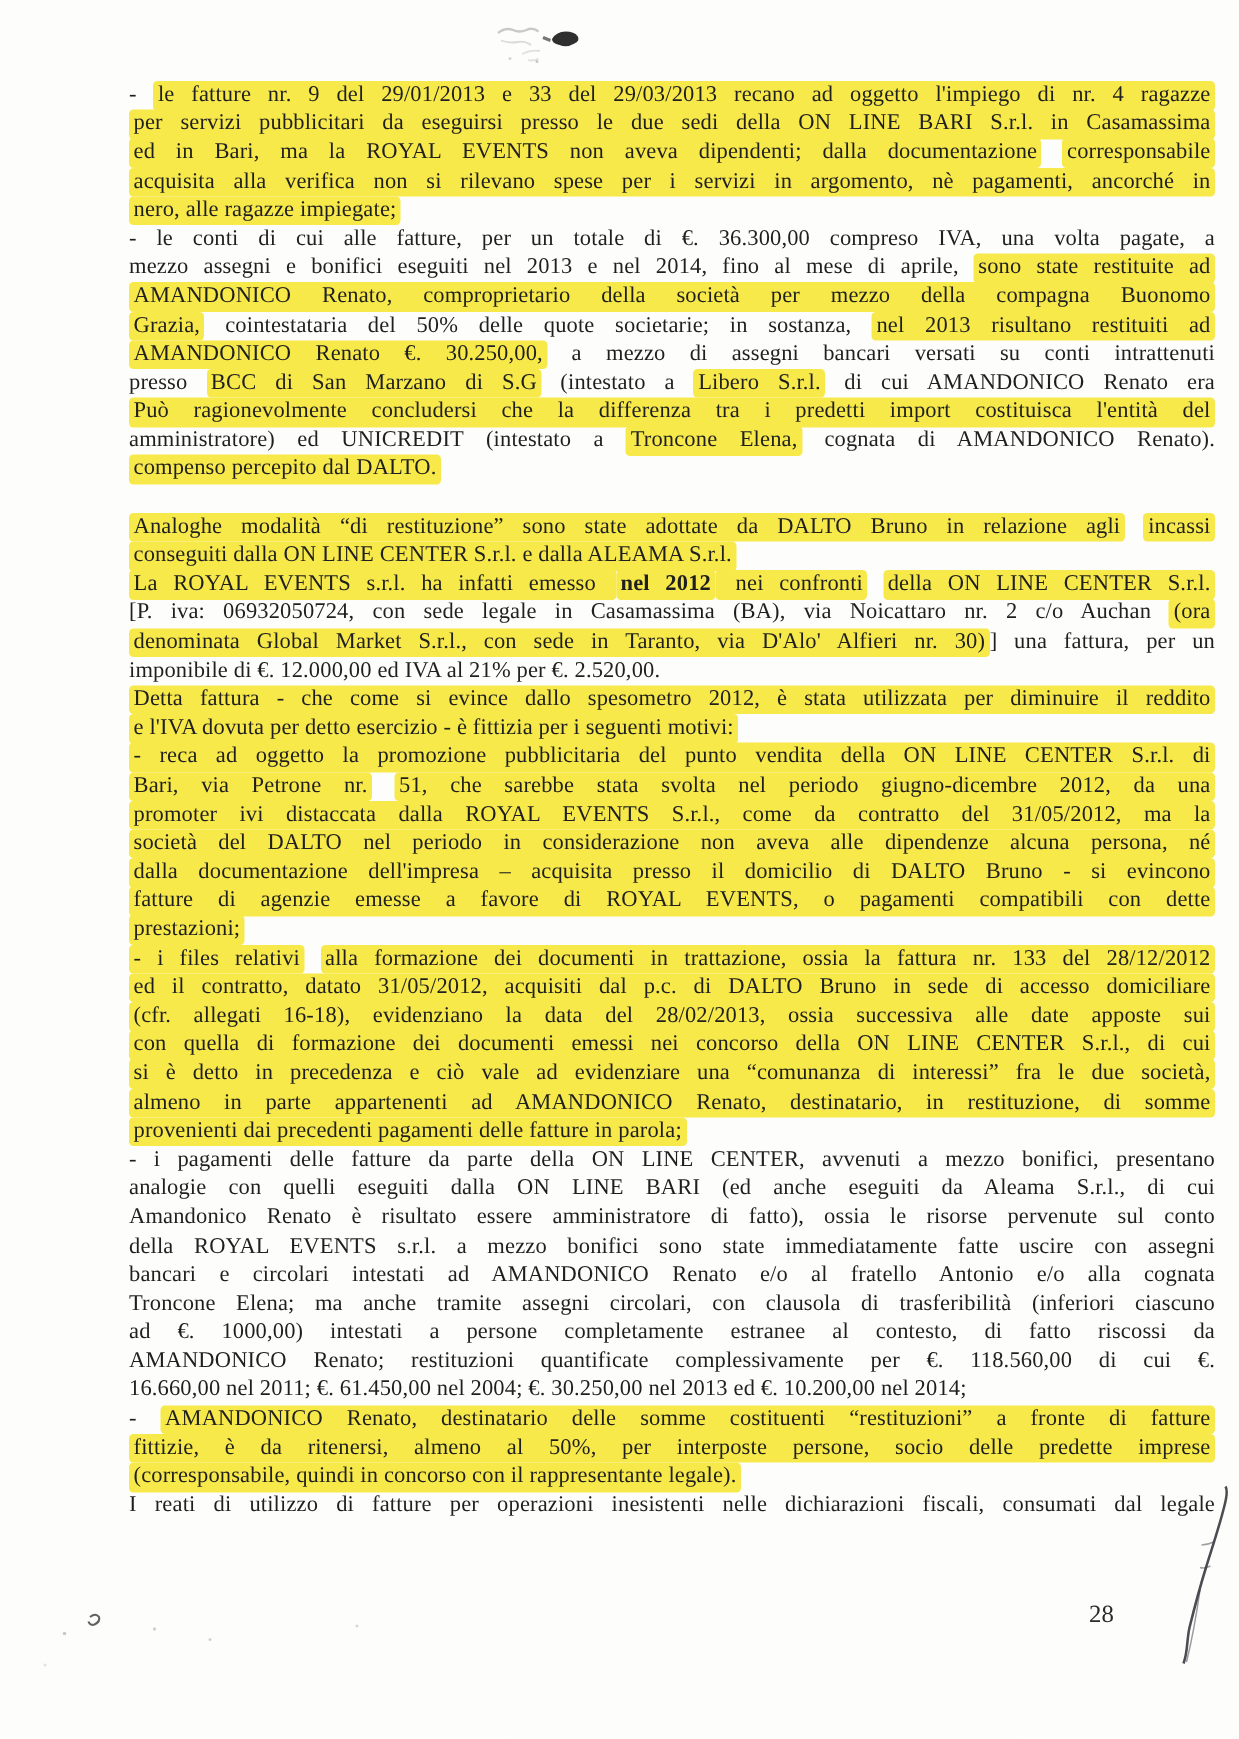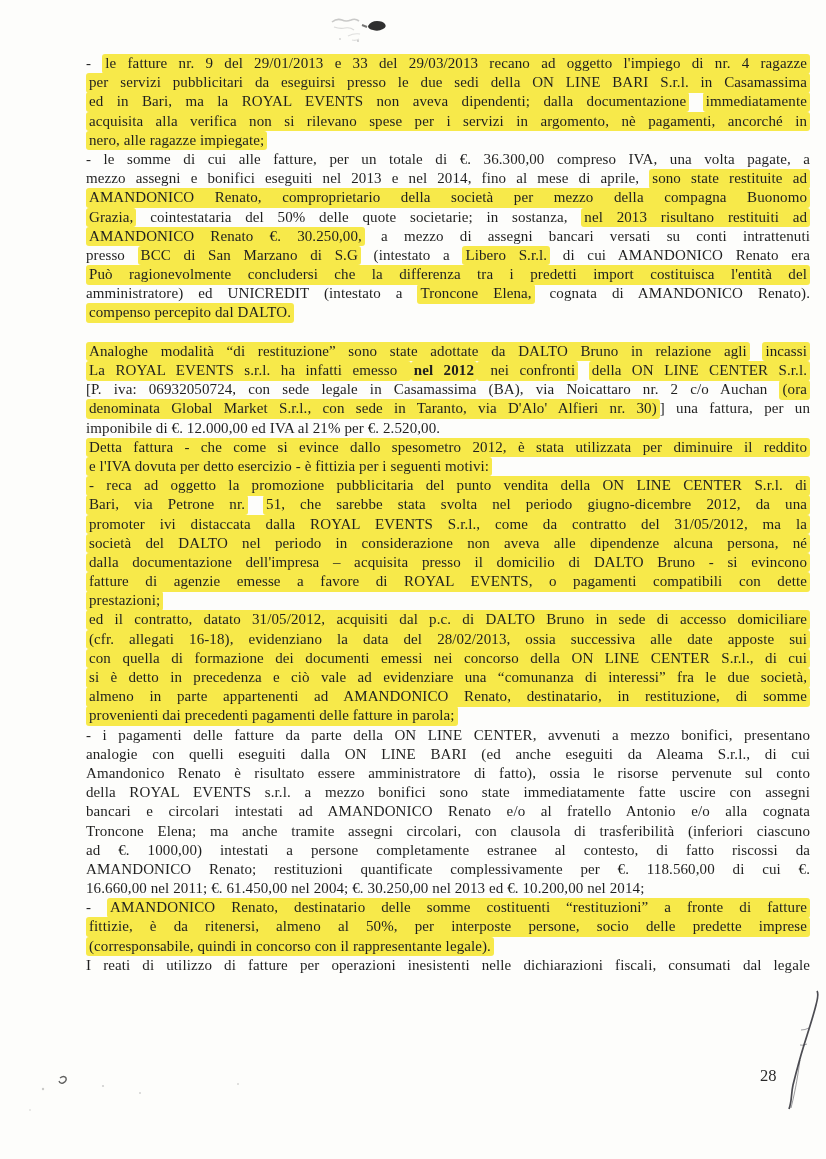--- a/index.html
+++ b/index.html
@@ -23,64 +23,66 @@
   .line.nj{text-align-last:left;}
   .line.blank{height:19.2px;}
   .hl{
     background:#f7e94a;
     padding:1px 3px 2.5px 3px;
     border-radius:3px;
     box-decoration-break:clone;
   }
   .b{font-weight:700;}
   .pagenum{
-    position:absolute;left:760px;top:1066px;
+    position:absolute;left:726px;top:1066px;
     font-size:16.5px;color:#2a2a2a;
     font-family:"Liberation Serif", serif;
   }
   .artifacts{
     position:absolute;left:0;top:0;width:826px;height:1159px;
     pointer-events:none;
   }
 </style>
 </head>
 <body>
 
 <div class="page">
 
   <div class="textblock">
       <div class="line"><span class="">- </span><span class="hl">le fatture nr. 9 del 29/01/2013 e 33 del 29/03/2013 recano ad oggetto l'impiego di nr. 4 ragazze</span></div>
       <div class="line"><span class="hl">per servizi pubblicitari da eseguirsi presso le due sedi della ON LINE BARI S.r.l. in Casamassima</span></div>
-      <div class="line"><span class="hl">ed in Bari, ma la ROYAL EVENTS non aveva dipendenti; dalla documentazione</span><span class=""> </span><span class="hl">immediatamente</span></div>
+      <div class="line"><span class="hl">ed in Bari, ma la ROYAL EVENTS non aveva dipendenti; dalla documentazione</span><span class=""> </span><span class="hl">corresponsabile</span></div>
       <div class="line"><span class="hl">acquisita alla verifica non si rilevano spese per i servizi in argomento, nè pagamenti, ancorché in</span></div>
       <div class="line nj"><span class="hl">nero, alle ragazze impiegate;</span></div>
-      <div class="line"><span class="">- le somme di cui alle fatture, per un totale di €. 36.300,00 compreso IVA, una volta pagate, a</span></div>
+      <div class="line"><span class="">- le conti di cui alle fatture, per un totale di €. 36.300,00 compreso IVA, una volta pagate, a</span></div>
       <div class="line"><span class="">mezzo assegni e bonifici eseguiti nel 2013 e nel 2014, fino al mese di aprile, </span><span class="hl">sono state restituite ad</span></div>
       <div class="line"><span class="hl">AMANDONICO Renato, comproprietario della società per mezzo della compagna Buonomo</span></div>
       <div class="line"><span class="hl">Grazia,</span><span class=""> cointestataria del 50% delle quote societarie; in sostanza, </span><span class="hl">nel 2013 risultano restituiti ad</span></div>
       <div class="line"><span class="hl">AMANDONICO Renato €. 30.250,00,</span><span class=""> a mezzo di assegni bancari versati su conti intrattenuti</span></div>
       <div class="line"><span class="">presso </span><span class="hl">BCC di San Marzano di S.G</span><span class=""> (intestato a </span><span class="hl">Libero S.r.l.</span><span class=""> di cui AMANDONICO Renato era</span></div>
       <div class="line"><span class="hl">Può ragionevolmente concludersi che la differenza tra i predetti import costituisca l'entità del</span></div>
       <div class="line"><span class="">amministratore) ed UNICREDIT (intestato a </span><span class="hl">Troncone Elena,</span><span class=""> cognata di AMANDONICO Renato).</span></div>
       <div class="line nj"><span class="hl">compenso percepito dal DALTO.</span></div>
       <div class="line blank"></div>
       <div class="line"><span class="hl">Analoghe modalità “di restituzione” sono state adottate da DALTO Bruno in relazione agli</span><span class=""> </span><span class="hl">incassi</span></div>
+      <div class="line nj"><span class="hl">conseguiti dalla ON LINE CENTER S.r.l. e dalla ALEAMA S.r.l.</span></div>
       <div class="line"><span class="hl">La ROYAL EVENTS s.r.l. ha infatti emesso </span><span class="hl b">nel 2012</span><span class="hl"> nei confronti</span><span class=""> </span><span class="hl">della ON LINE CENTER S.r.l.</span></div>
       <div class="line"><span class="">[P. iva: 06932050724, con sede legale in Casamassima (BA), via Noicattaro nr. 2 c/o Auchan </span><span class="hl">(ora</span></div>
       <div class="line"><span class="hl">denominata Global Market S.r.l., con sede in Taranto, via D'Alo' Alfieri nr. 30)</span><span class="">] una fattura, per un</span></div>
       <div class="line nj"><span class="">imponibile di €. 12.000,00 ed IVA al 21% per €. 2.520,00.</span></div>
       <div class="line"><span class="hl">Detta fattura - che come si evince dallo spesometro 2012, è stata utilizzata per diminuire il reddito</span></div>
       <div class="line nj"><span class="hl">e l'IVA dovuta per detto esercizio - è fittizia per i seguenti motivi:</span></div>
       <div class="line"><span class="hl">- reca ad oggetto la promozione pubblicitaria del punto vendita della ON LINE CENTER S.r.l. di</span></div>
       <div class="line"><span class="hl">Bari, via Petrone nr.</span><span class=""> </span><span class="hl">51, che sarebbe stata svolta nel periodo giugno-dicembre 2012, da una</span></div>
       <div class="line"><span class="hl">promoter ivi distaccata dalla ROYAL EVENTS S.r.l., come da contratto del 31/05/2012, ma la</span></div>
       <div class="line"><span class="hl">società del DALTO nel periodo in considerazione non aveva alle dipendenze alcuna persona, né</span></div>
       <div class="line"><span class="hl">dalla documentazione dell'impresa – acquisita presso il domicilio di DALTO Bruno - si evincono</span></div>
       <div class="line"><span class="hl">fatture di agenzie emesse a favore di ROYAL EVENTS, o pagamenti compatibili con dette</span></div>
       <div class="line nj"><span class="hl">prestazioni;</span></div>
+      <div class="line"><span class="hl">- i files relativi</span><span class=""> </span><span class="hl">alla formazione dei documenti in trattazione, ossia la fattura nr. 133 del 28/12/2012</span></div>
       <div class="line"><span class="hl">ed il contratto, datato 31/05/2012, acquisiti dal p.c. di DALTO Bruno in sede di accesso domiciliare</span></div>
       <div class="line"><span class="hl">(cfr. allegati 16-18), evidenziano la data del 28/02/2013, ossia successiva alle date apposte sui</span></div>
       <div class="line"><span class="hl">con quella di formazione dei documenti emessi nei concorso della ON LINE CENTER S.r.l., di cui</span></div>
       <div class="line"><span class="hl">si è detto in precedenza e ciò vale ad evidenziare una “comunanza di interessi” fra le due società,</span></div>
       <div class="line"><span class="hl">almeno in parte appartenenti ad AMANDONICO Renato, destinatario, in restituzione, di somme</span></div>
       <div class="line nj"><span class="hl">provenienti dai precedenti pagamenti delle fatture in parola;</span></div>
       <div class="line"><span class="">- i pagamenti delle fatture da parte della ON LINE CENTER, avvenuti a mezzo bonifici, presentano</span></div>
       <div class="line"><span class="">analogie con quelli eseguiti dalla ON LINE BARI (ed anche eseguiti da Aleama S.r.l., di cui</span></div>
       <div class="line"><span class="">Amandonico Renato è risultato essere amministratore di fatto), ossia le risorse pervenute sul conto</span></div>
       <div class="line"><span class="">della ROYAL EVENTS s.r.l. a mezzo bonifici sono state immediatamente fatte uscire con assegni</span></div>

